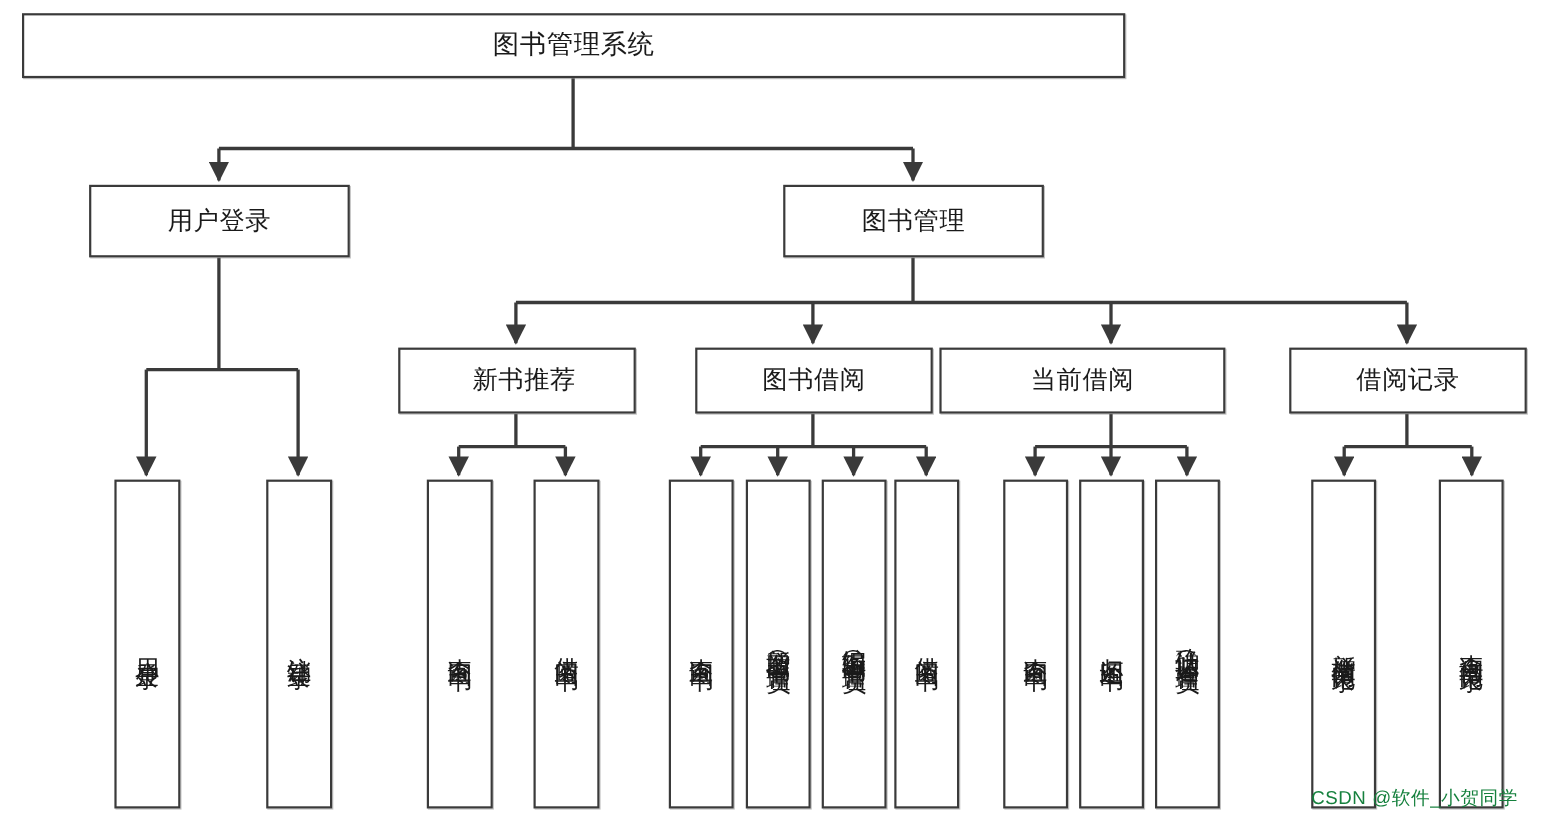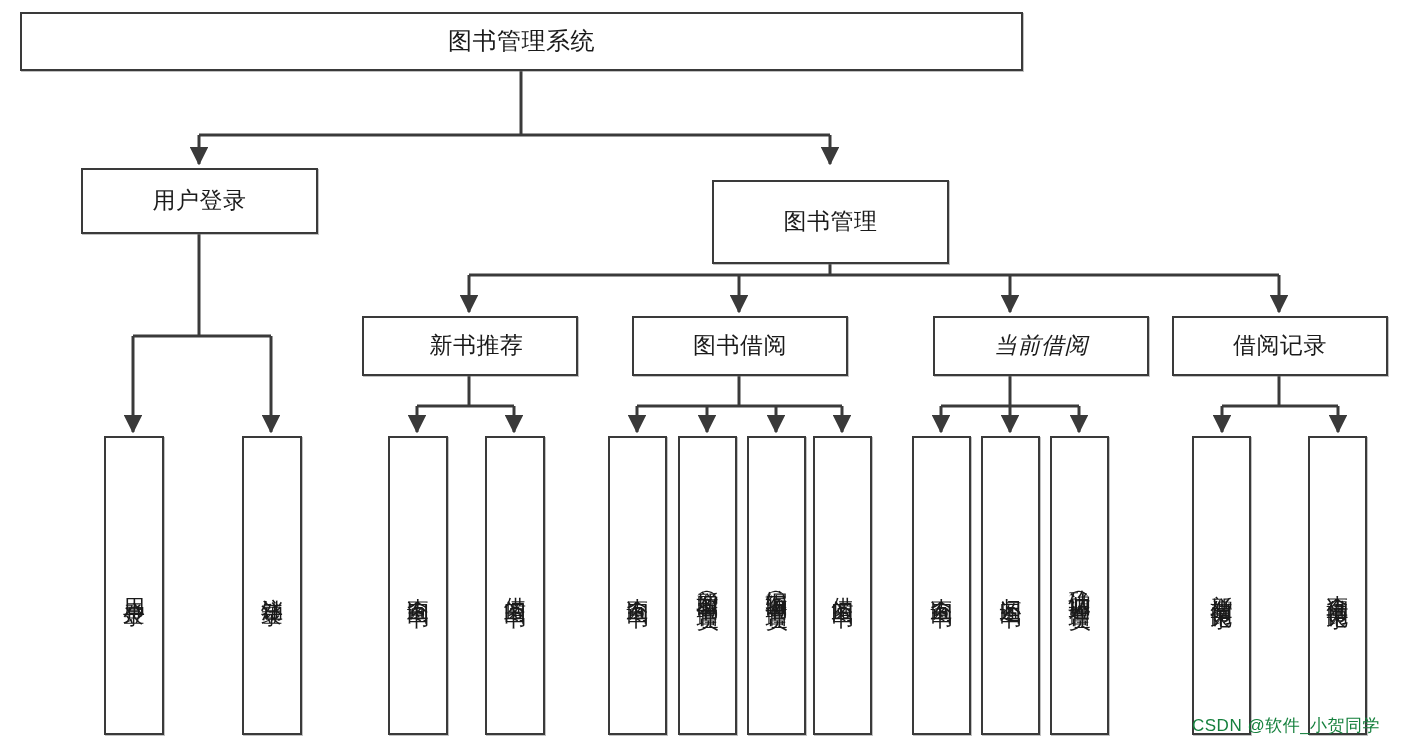--- a/index.html
+++ b/index.html
@@ -127,31 +127,31 @@
     </g>
   </svg>
 
   <div class="node root horiz" style="left:20px; top:12px; width:1003px; height:59px;">
     <span class="lbl">图书管理系统</span>
   </div>
 
   <div class="node horiz" style="left:81px; top:168px; width:237px; height:66px;">
     <span class="lbl">用户登录</span>
   </div>
-  <div class="node horiz" style="left:712px; top:168px; width:237px; height:84px;margin-top:12px;">
+  <div class="node horiz" style="left:712px; top:168px; width:237px; height:66px;">
     <span class="lbl">图书管理</span>
   </div>
 
   <div class="node horiz" style="left:362px; top:316px; width:216px; height:60px;padding-left:13px;">
     <span class="lbl">新书推荐</span>
   </div>
   <div class="node horiz" style="left:632px; top:316px; width:216px; height:60px;">
     <span class="lbl">图书借阅</span>
   </div>
-  <div class="node horiz" style="left:933px; top:316px; width:216px; height:60px;font-style:italic;">
+  <div class="node horiz" style="left:854px; top:316px; width:260px; height:60px;">
     <span class="lbl">当前借阅</span>
   </div>
   <div class="node horiz" style="left:1172px; top:316px; width:216px; height:60px;align-items:center;">
     <span class="lbl">借阅记录</span>
   </div>
 
   <div class="node vert" style="left:104px; top:436px; width:60px; height:299px;">
     <span class="lbl">用户登录</span>
   </div>
   <div class="node vert" style="left:242px; top:436px; width:60px; height:299px;">

